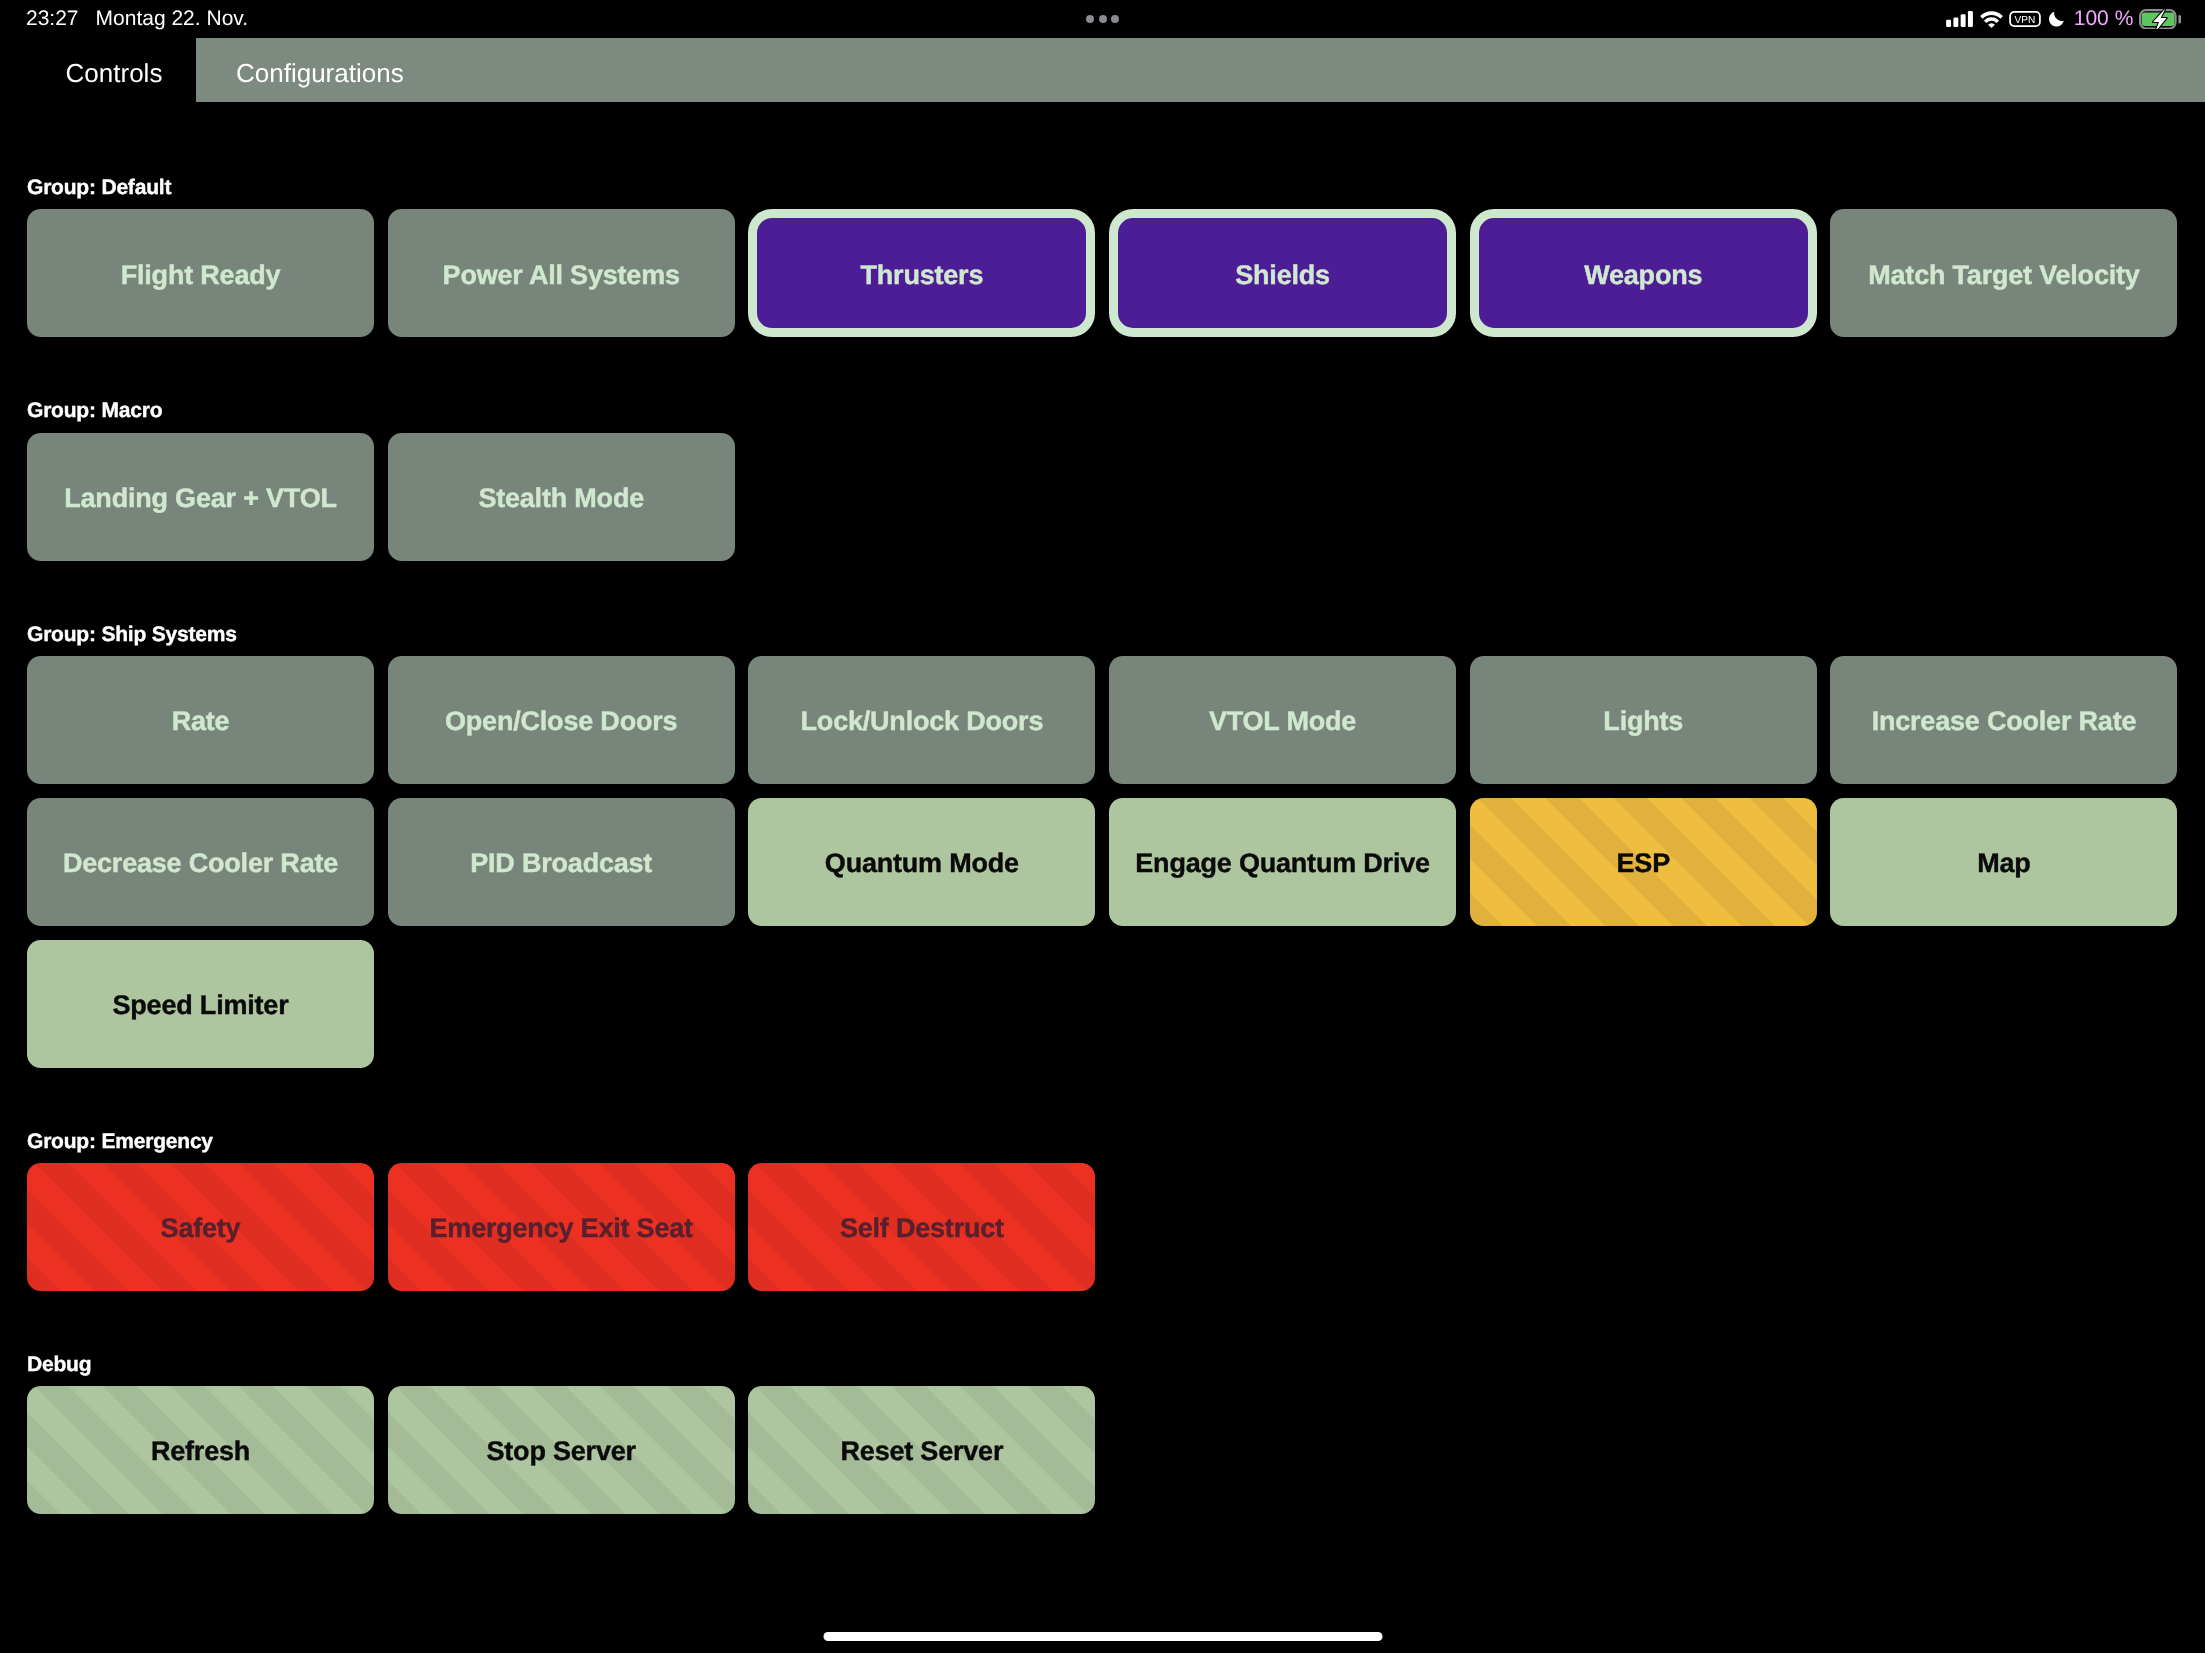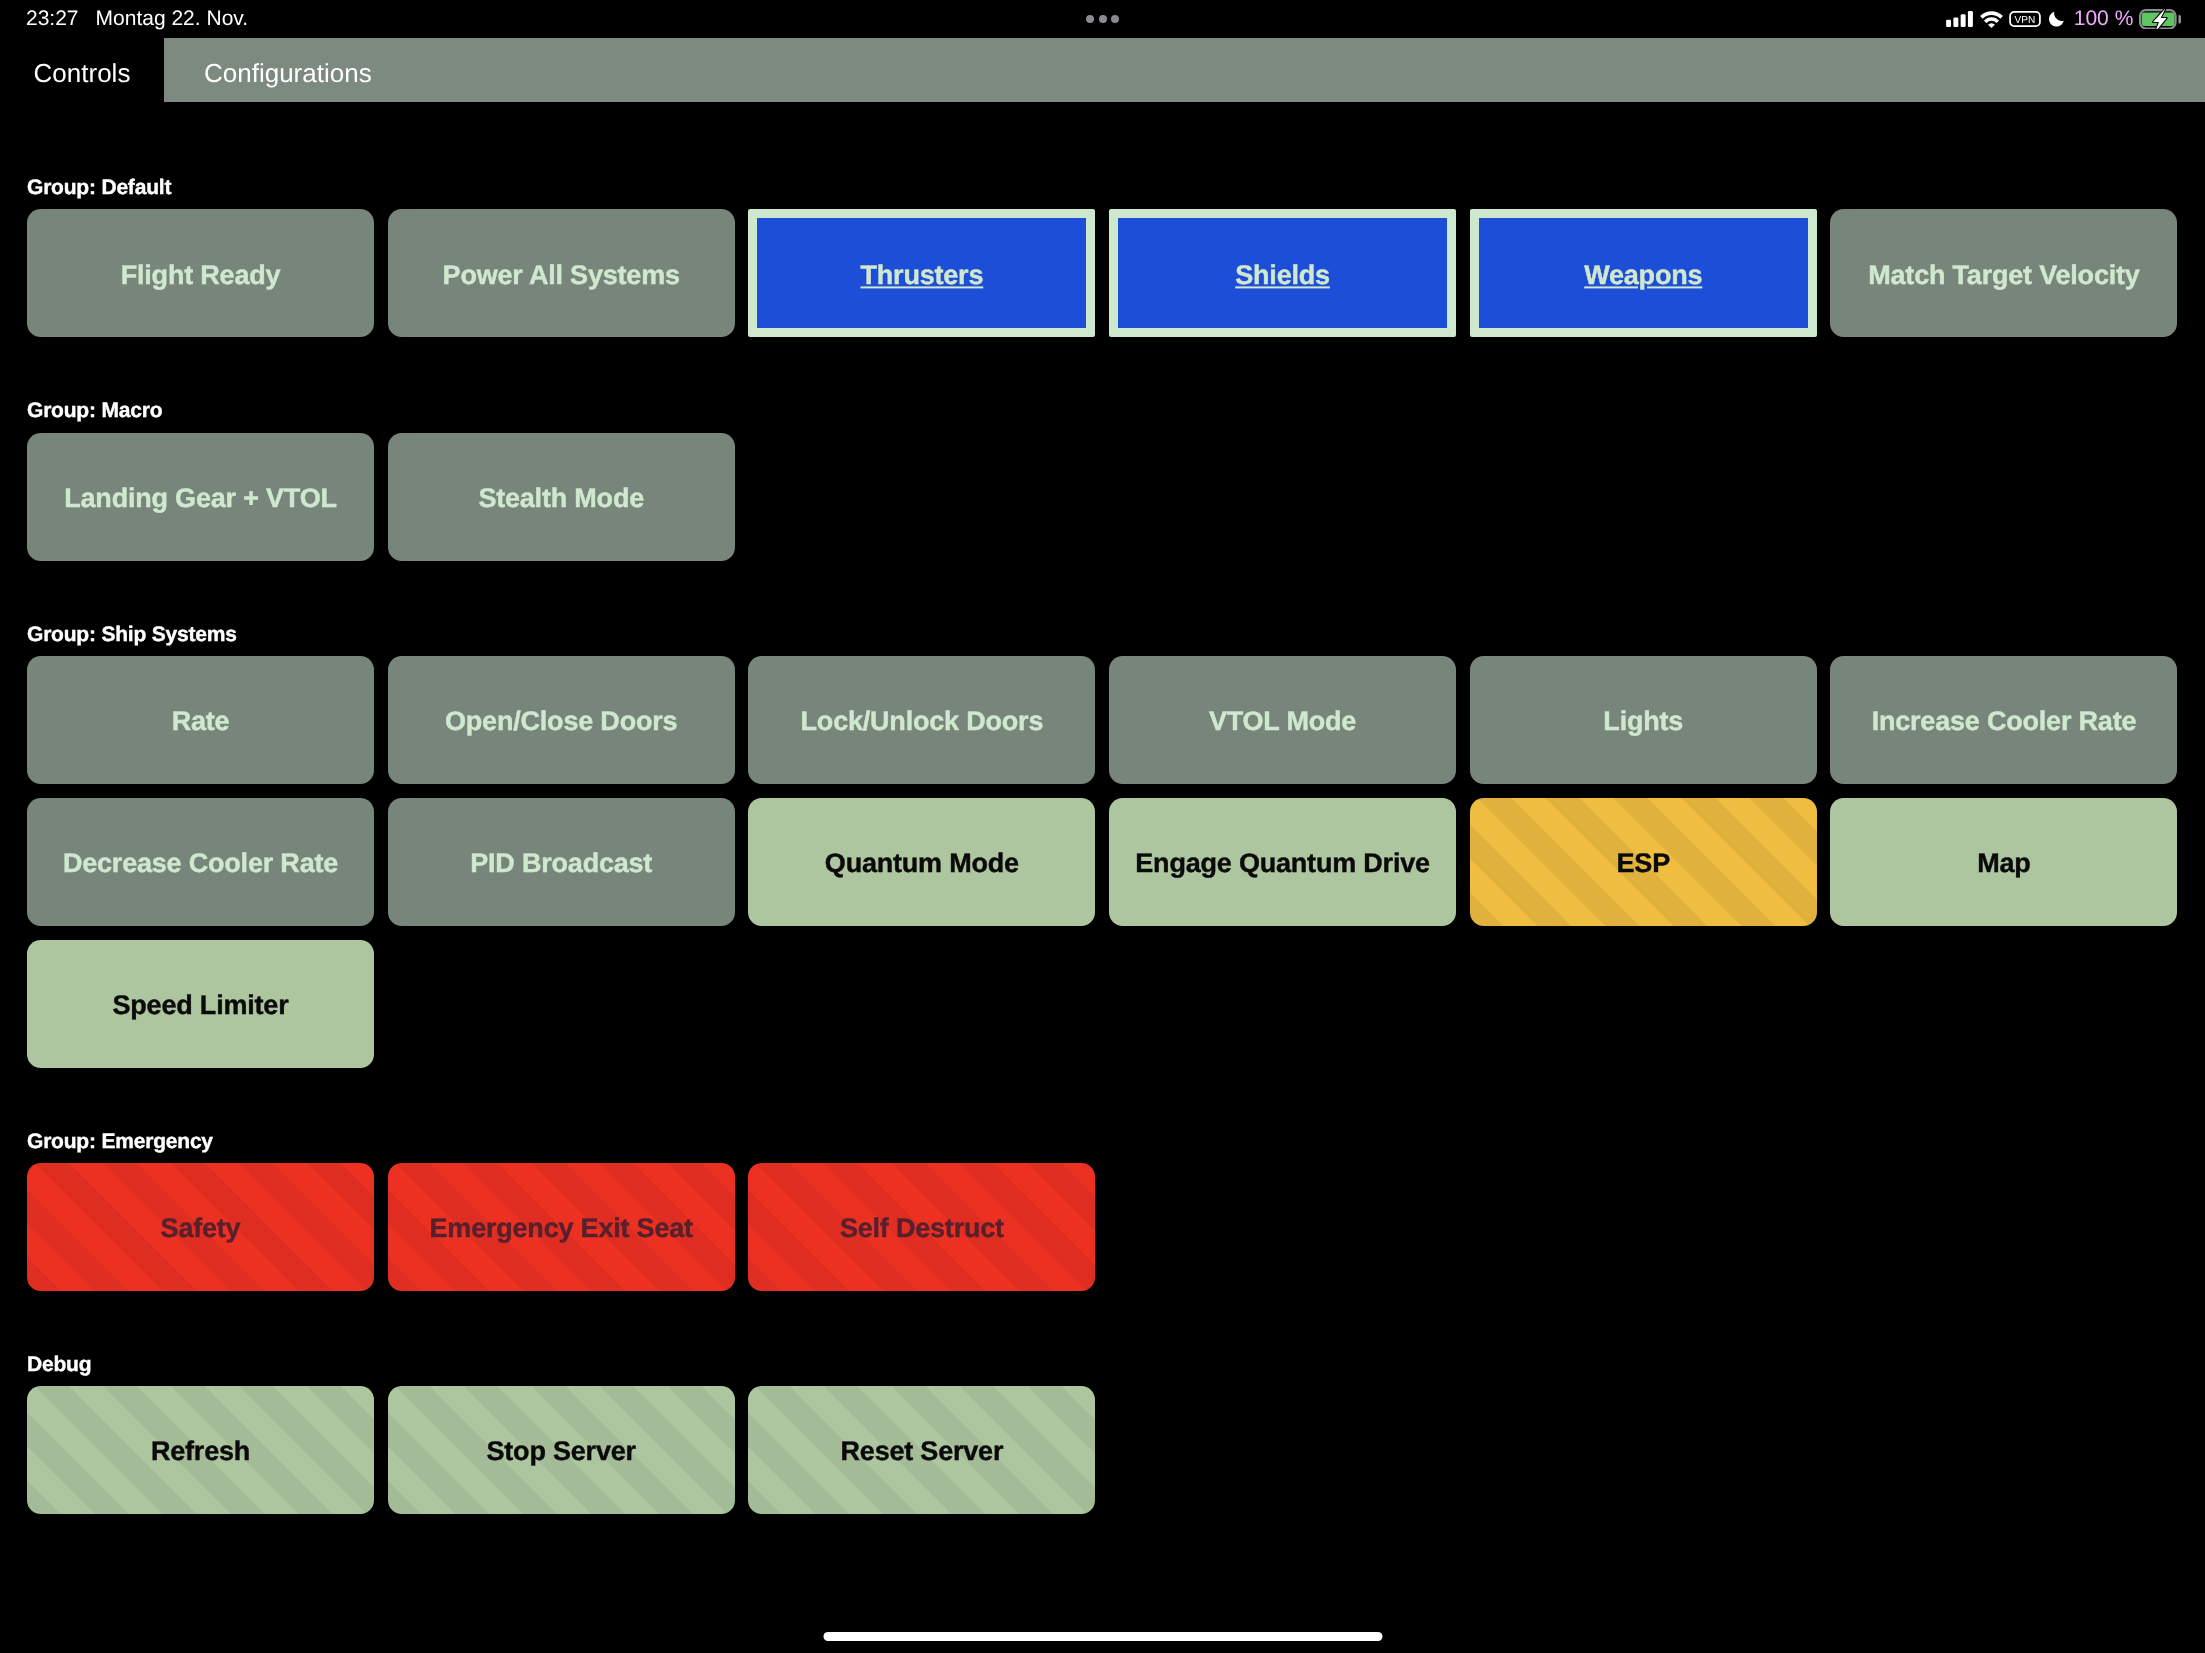--- a/index.html
+++ b/index.html
@@ -20,21 +20,21 @@
   .sb-dot { width:8px; height:8px; border-radius:50%; background:#8a8a8f; }
   .sb-right { position:absolute; right:24px; top:0; height:38px; display:flex; align-items:center; gap:0; }
   .sb-right > span { display:flex; align-items:center; }
   #ic-cell { margin-right:6.6px; }
   #ic-wifi { margin-right:6.6px; }
   #ic-vpn  { margin-right:8px; }
   #ic-moon { margin-right:9.3px; }
   .sb-pct { font-size:21px; font-weight:400; color:#f0abfc; letter-spacing:0px; margin-right:5.7px; }
 
   
-  #tabbar { position:absolute; left:0; top:38px; width:2205px; height:52px; display:flex; }
+  #tabbar { position:absolute; left:0; top:38px; width:2205px; height:52px; display:flex;padding-left:32px; }
   .tab { height:64px; display:flex; align-items:center; justify-content:center;
          font-size:26px; font-weight:400; color:#fff; }
   .tab > span { display:block; transform:translateY(3.2px); }
   .tab.sel { background:transparent; width:164px; }
   .tab.unsel { background:#7d8a80; flex:1; justify-content:flex-start; padding-left:40px; }
 
   
   #content { position:absolute; left:0; top:102px; width:2205px; }
   .group { padding:0; }
   .group-title { font-size:21px; font-weight:700; color:#fff; letter-spacing:-0.2px;
@@ -42,21 +42,21 @@
                  -webkit-text-stroke:0.4px #fff; }
   .group + .group .group-title { margin-top:48px; }
   .group:first-child .group-title { margin-top:72px; }
   .grid { display:flex; flex-wrap:wrap; gap:13.7px; padding:0 26px 12px 27px; margin-top:8px; }
   .btn { width:347px; height:128px; border-radius:13.7px; display:flex; align-items:center;
          justify-content:center; font-size:27px; font-weight:700; letter-spacing:-0.2px;
          text-align:center; line-height:1.1; }
   .btn > span { display:block; transform:translateY(2.4px); -webkit-text-stroke:0.4px currentColor; }
   .btn.off      { background:#77857a; color:#cfe8cf; }
   .btn.on       { background:#aec6a0; color:#0a0a0a; }
-  .btn.sel      { background:#1d4ed8; color:#cfe8cf; border:9.7px solid #cee8ce; border-radius:2px;text-decoration:underline; }
+  .btn.sel      { background:#4c1d95; color:#cfe8cf; border:9.7px solid #cee8ce; border-radius:24px; }
   .btn.warn     { background:#efbe41; color:#0a0a0a;
                   background-image:repeating-linear-gradient(45deg, rgba(0,0,0,.062) 0 24px, rgba(0,0,0,0) 24px 48px); }
   .btn.danger   { background:#ec3123; color:#57202c;
                   background-image:repeating-linear-gradient(45deg, rgba(0,0,0,.055) 0 24px, rgba(0,0,0,0) 24px 48px); }
   .btn.debug    { background:#aec6a0; color:#0a0a0a;
                   background-image:repeating-linear-gradient(45deg, rgba(0,0,0,.055) 0 24px, rgba(0,0,0,0) 24px 48px);justify-content:center; }
 
   
   #home { position:absolute; left:50%; transform:translateX(-50%); top:1632px;
           width:559px; height:9px; border-radius:4.4px; background:#fff; }

